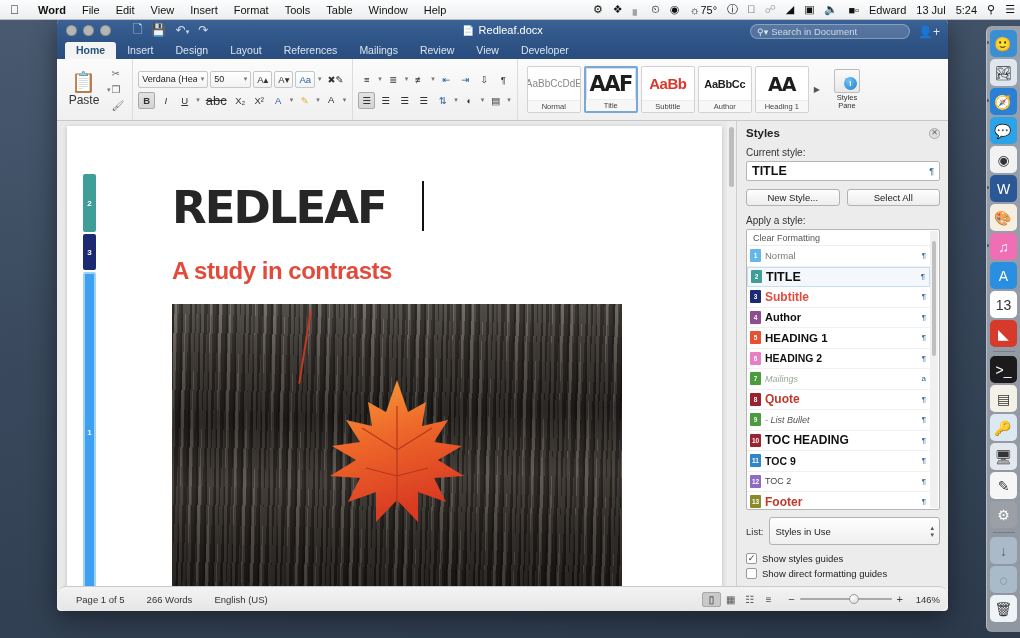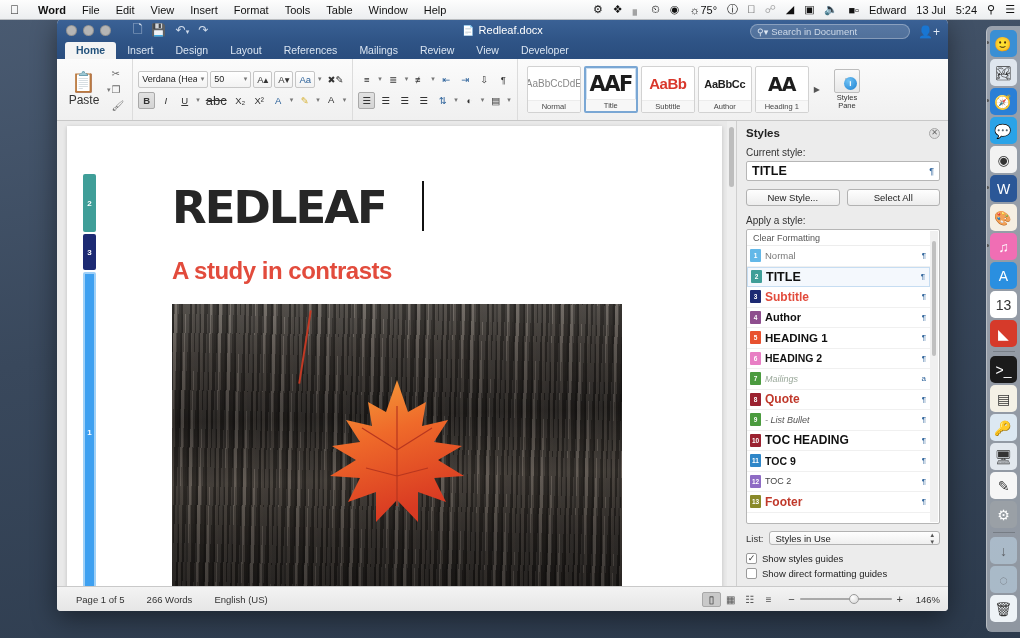--- a/index.html
+++ b/index.html
@@ -228,34 +228,34 @@
   .srow .badge { width: 11px; height: 13px; border-radius:1px; color:#fff; font-size:6.5px;
                  display:flex; align-items:center; justify-content:center; font-weight:bold; flex:0 0 auto;}
   .srow .nm2 { flex:1; white-space:nowrap; overflow:hidden; }
   .srow .mk { font-size: 8px; color:#2a6099; }
   .srow.sel2 { background:#f4f8fd; border:1px solid #c6ddf2; }
   #listscroll { position:absolute; right: 1px; top: 1px; bottom: 1px; width: 8px; background:#f0f0f0; }
   #listscroll .th { position:absolute; left:2px; width:4px; top: 10px; height: 115px;
                     background:#c0c0c0; border-radius:2px; }
   .listrow { display:flex; align-items:center; gap: 6px; margin-bottom: 8px; }
   .listrow .ll { font-size: 9.5px; color:#333; }
-  .listsel { flex:1; height: 14px; border:1px solid #b2b2b2; border-radius:3px;
+  .listsel { flex:1; height: 28px; border:1px solid #b2b2b2; border-radius:3px;
              background:linear-gradient(#fefefe,#efefef); display:flex; align-items:center;
              justify-content:space-between; padding: 0 5px; font-size: 9.5px; color:#222; }
   .listsel .arrs { font-size: 7px; color:#555; line-height: 7px; text-align:center; }
   .chkrow { display:flex; align-items:center; gap: 5px; margin-bottom: 4px; }
   .chk { width: 11px; height: 11px; border:1px solid #9a9a9a; border-radius:2px; background:#fff;
          font-size: 9px; color:#333; display:flex; align-items:center; justify-content:center; line-height:1;}
   .chkrow .cl { font-size: 9.5px; color:#222; }
 
   
   #status {
     position:absolute; bottom:0; left:0; right:0; height: 22px;
     background: linear-gradient(#f3f3f3,#e6e6e6); border-top:1px solid #c9c9c9;
-    display:flex; align-items:center; font-size: 9.5px; color:#333; padding: 12px 8px; gap: 0;
+    display:flex; align-items:center; font-size: 9.5px; color:#333; padding: 12px 8px; gap: 0; border-radius: 9px;
   }
   #status .sb { padding: 0 11px; }
   #status .flexsp { flex:1; }
   .viewbtn { width: 19px; height: 15px; display:flex; align-items:center; justify-content:center;
              font-size: 10px; color:#555; border-radius:2px; }
   .viewbtn.on { background:#c9c9c9; border:1px solid #a8a8a8; color:#222; }
   #zoomwrap { display:flex; align-items:center; gap: 5px; margin-left: 10px; }
   #zoomwrap .pm { font-size: 11px; color:#444; }
   #ztrack { width: 92px; height: 2px; background:#a9a9a9; position:relative; border-radius:1px; }
   #zknob { position:absolute; left: 49px; top: -4px; width: 10px; height: 10px; border-radius:50%;

